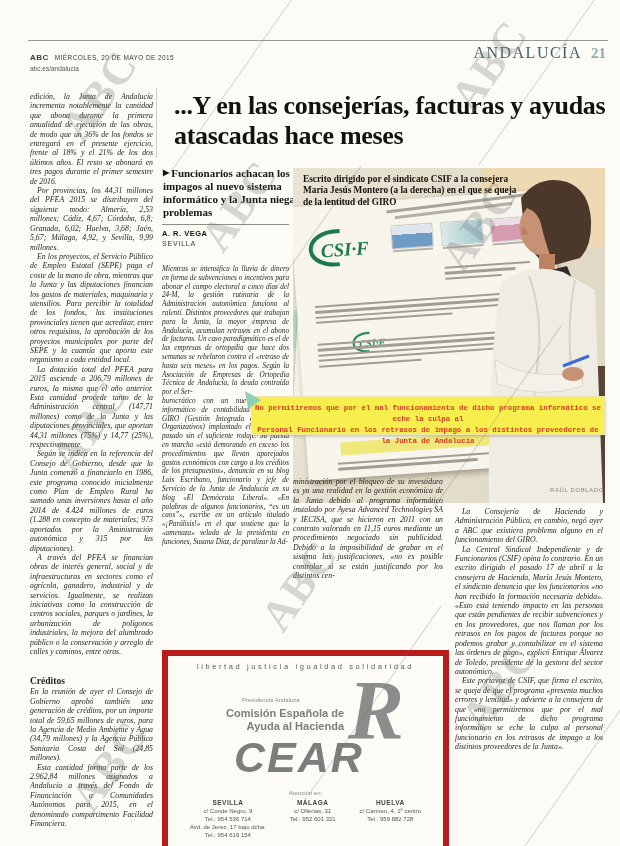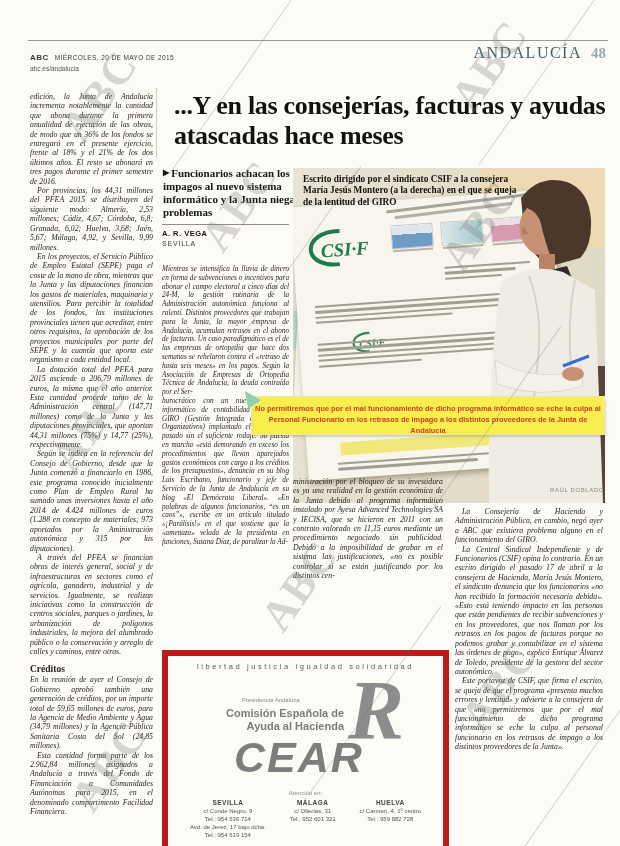--- a/index.html
+++ b/index.html
@@ -12,21 +12,21 @@
   .mast-left .date{font-size:6.5px;letter-spacing:.4px;}
   .mast-left .url{display:block;font-size:6.5px;color:#555;margin-top:1px;}
   .mast-right{position:absolute;right:14px;top:44px;text-align:right;}
   .section-title{font-size:16px;letter-spacing:1.5px;color:#43616c;font-weight:normal;}
   .page-number{font-size:15px;color:#93aab0;margin-left:9px;font-weight:bold;}
   
   .btxt{font-size:7.8px;line-height:9.4px;text-align:justify;color:#221f1b;}
   .btxt p{margin:0;text-indent:7px;font-style:italic;}
   .btxt p.noind{text-indent:0;}
   .col1{position:absolute;left:30px;top:92px;width:123px;height:752px;overflow:hidden;}
-  .col1 h4{margin:8px 0 1px 0;font-size:9.5px;line-height:10px;}
+  .col1 h4{margin:20px 0 1px 0;font-size:9.5px;line-height:10px;}
   .col2{position:absolute;left:162px;top:265px;width:127px;height:388px;overflow:hidden;font-size:7.2px;line-height:8.8px;}
   .col2 .narrow{width:64px;}
   .colA{position:absolute;left:293px;top:477px;width:150px;height:140px;overflow:hidden;}
   .colB{position:absolute;left:455px;top:507px;width:148px;height:338px;overflow:hidden;}
   
   .hl-rule{position:absolute;left:156px;top:88px;width:1px;height:70px;background:#cfccc2;}
   .headline{position:absolute;left:165px;top:82px;width:438px;margin:9px;
             font-size:26px;line-height:30px;font-weight:bold;letter-spacing:-.3px;color:#121110;}
   .standfirst{position:absolute;left:163px;top:166px;width:132px;
               font-size:11px;line-height:13px;font-weight:bold;color:#17150f;}
@@ -62,21 +62,21 @@
   .thumb.t3{background:linear-gradient(#eadfe2 30%,#d79bb1 30%);}
   .thumb .cap{margin-top:24px;height:2px;background:#b5b2a8;}
   .tgroup{position:absolute;}
   .tline{height:2.2px;background:#a09d92;margin-bottom:3.2px;border-radius:1px;}
   .ylw-strip{position:absolute;left:34px;top:238px;width:170px;height:13px;background:#f1e87c;}
   .credit{position:absolute;left:508px;top:487px;width:96px;text-align:right;
           font-family:"Liberation Sans",sans-serif;font-size:6px;letter-spacing:.6px;color:#8d877a;}
   
   .band{position:absolute;left:252px;top:397px;width:352px;height:37px;background:#f8ef4f;z-index:6;
         box-shadow:0 0 0 1px #eee6b0, 1px 2px 3px rgba(80,70,20,.35);
-        font-family:Liberation Sans, sans-serif;font-size:7.4px;line-height:11px;font-weight:bold;
+        font-family:Liberation Mono, monospace;font-size:7.4px;line-height:11px;font-weight:bold;
         color:#d03e24;text-align:center;padding-top:6px;box-sizing:border-box;}
   .band .wedge{position:absolute;left:-7px;top:-6px;width:16px;height:18px;background:#8fd0b4;
         clip-path:polygon(0 0,100% 50%,20% 100%);}
   
   .ad{position:absolute;left:162px;top:650px;width:287px;height:252px;border:6px solid #b91c1c;
       box-sizing:border-box;font-family:"Liberation Sans",sans-serif;color:#6e6e6e;background:#fcfbf6;}
   .ad .slogan{margin-top:6px;text-align:center;font-size:7.5px;letter-spacing:2.6px;color:#5d5d5d;}
   .ad .logo-zone{position:relative;height:112px;}
   .ad .presidency{position:absolute;left:74px;top:26px;font-size:6px;color:#8a8a8a;}
   .ad .org{position:absolute;left:28px;top:36px;width:148px;text-align:right;
@@ -104,21 +104,21 @@
 <body>
 
 <div class="page">
 
   <div class="toprule"></div>
   <div class="mast-left">
     <span class="brand">ABC</span><span class="date">MIÉRCOLES, 20 DE MAYO DE 2015</span>
     <span class="url">abc.es/andalucia</span>
   </div>
   <div class="mast-right">
-    <span class="section-title">ANDALUCÍA</span><span class="page-number">48</span>
+    <span class="section-title">ANDALUCÍA</span><span class="page-number">21</span>
   </div>
 
   <section class="col1 btxt">
     <p class="noind">edición, la Junta de Andalucía incrementa notablemente la cantidad que abona durante la primera anualidad de ejecución de las obras, de modo que un 36% de los fondos se entregará en el presente ejercicio, frente al 18% y el 21% de los dos últimos años. El resto se abonará en tres pagos durante el primer semestre de 2016.</p>
     <p>Por provincias, los 44,31 millones del PFEA 2015 se distribuyen del siguiente modo: Almería, 2,53 millones; Cádiz, 4,67; Córdoba, 6,8; Granada, 6,02; Huelva, 3,68; Jaén, 5,67; Málaga, 4,92, y Sevilla, 9,99 millones.</p>
     <p>En los proyectos, el Servicio Público de Empleo Estatal (SEPE) paga el coste de la mano de obra, mientras que la Junta y las diputaciones financian los gastos de materiales, maquinaria y utensilios. Para percibir la totalidad de los fondos, las instituciones provinciales tienen que acreditar, entre otros requisitos, la aprobación de los proyectos municipales por parte del SEPE y la cuantía que aporta este organismo a cada entidad local.</p>
     <p>La dotación total del PFEA para 2015 asciende a 206,79 millones de euros, la misma que el año anterior. Esta cantidad procede tanto de la Administración central (147,71 millones) como de la Junta y las diputaciones provinciales, que aportan 44,31 millones (75%) y 14,77 (25%), respectivamente.</p>
     <p>Según se indica en la referencia del Consejo de Gobierno, desde que la Junta comenzó a financiarlo en 1986, este programa conocido inicialmente como Plan de Empleo Rural ha sumado unas inversiones hasta el año 2014 de 4.424 millones de euros (1.288 en concepto de materiales; 973 aportados por la Aministración autonómica y 315 por las diputaciones).</p>
     <p>A través del PFEA se financian obras de interés general, social y de infraestructuras en sectores como el agrícola, ganadero, industrial y de servicios. Igualmente, se realizan iniciativas como la construcción de centros sociales, parques o jardines, la urbanización de polígonos industriales, la mejora del alumbrado público o la conservación y arreglo de calles y caminos, entre otras.</p>
     <h4>Créditos</h4>

